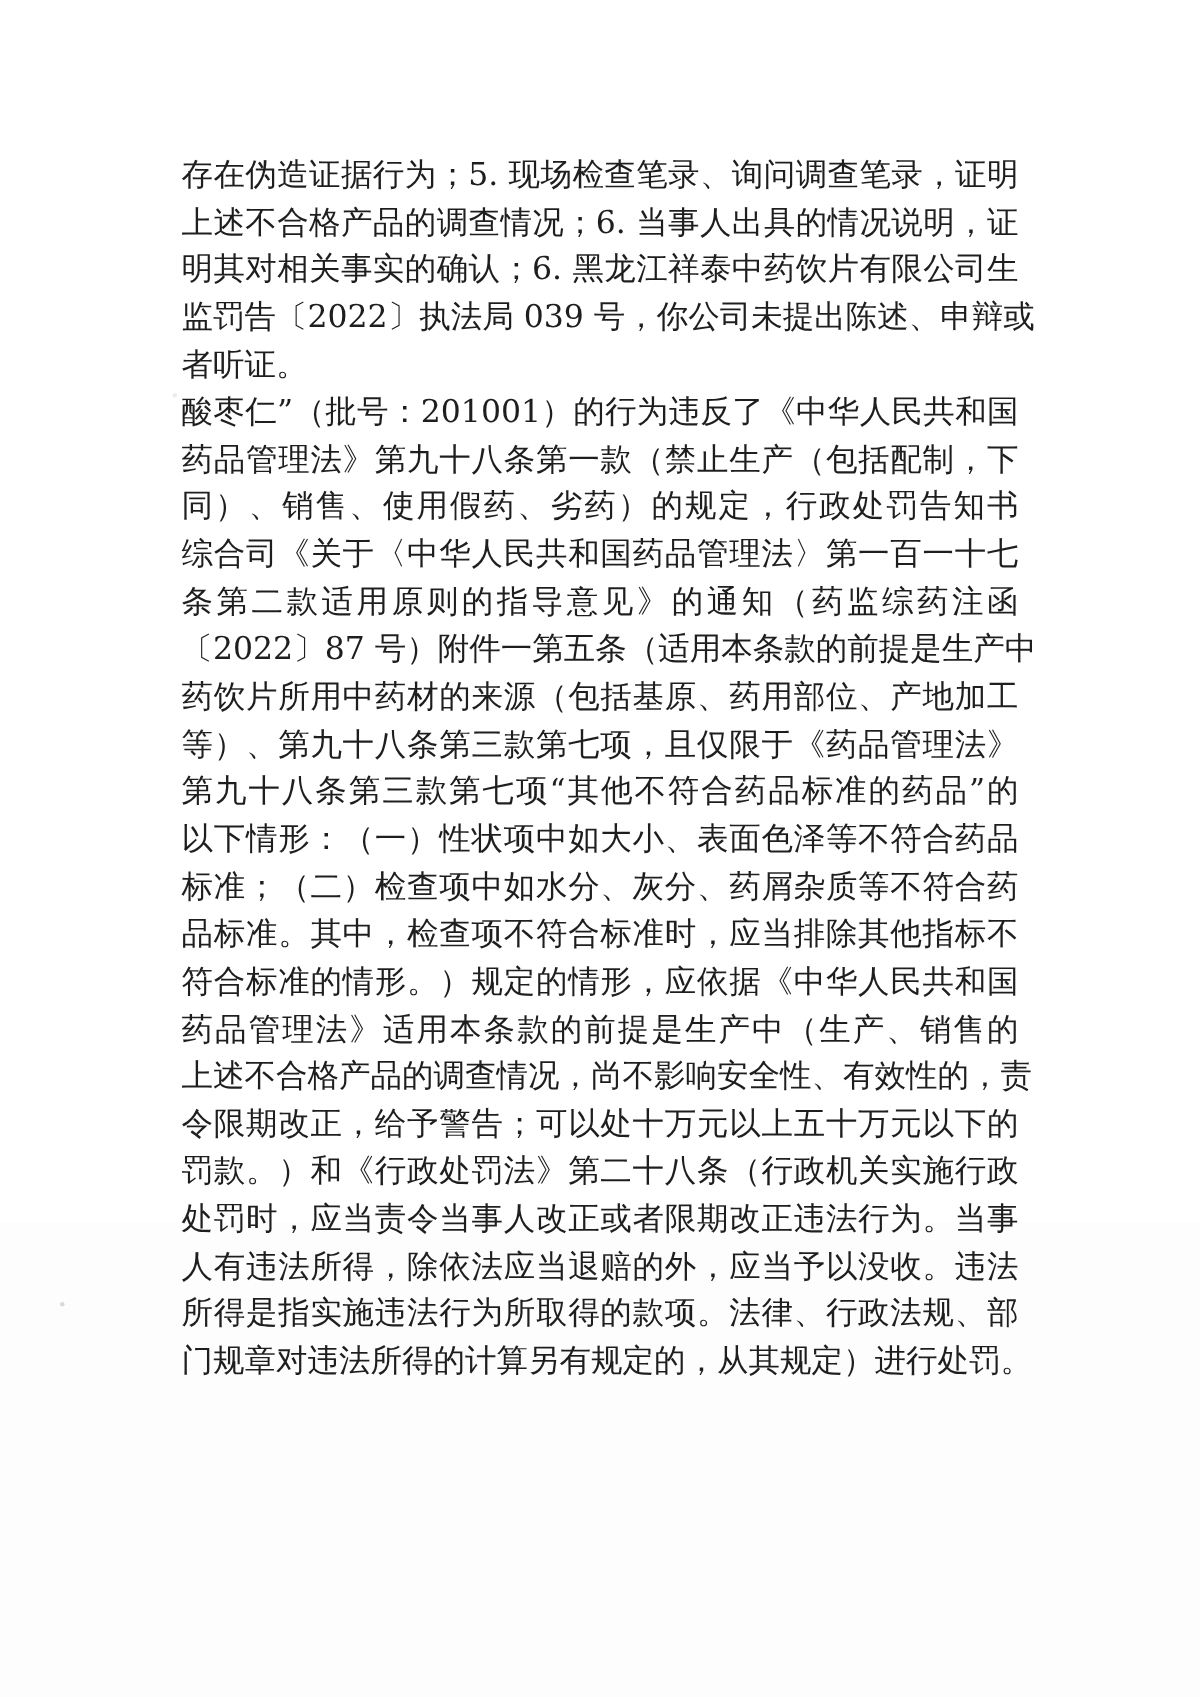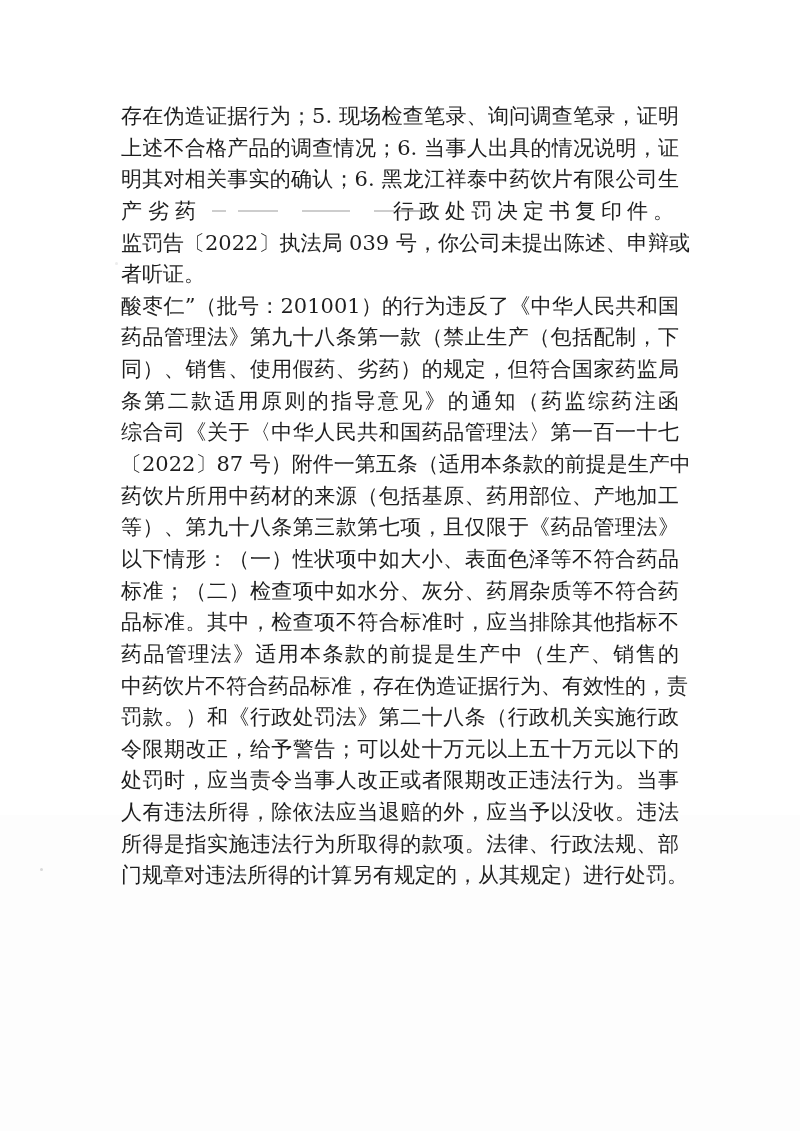--- a/index.html
+++ b/index.html
@@ -76,54 +76,45 @@
 </head>
 <body>
 
 <div class="page">
   <div class="doc-body">
 
     <div>
       <div class="line">存在伪造证据行为；5. 现场检查笔录、询问调查笔录，证明</div>
       <div class="line">上述不合格产品的调查情况；6. 当事人出具的情况说明，证</div>
       <div class="line">明其对相关事实的确认；6. 黑龙江祥泰中药饮片有限公司生</div>
-      <div class="line line-4">
-        <span class="seg-a">产劣药</span>
-        <span class="redacted">
-          <span style="left:10px;width:14px;"></span>
-          <span style="left:36px;width:40px;"></span>
-          <span style="left:100px;width:48px;"></span>
-          <span style="left:172px;width:20px;"></span>
-          <span style="left:196px;width:26px;background:#9a9a9a;"></span>
-        </span>
-        <span class="seg-b">行政处罚决定书复印件。</span>
-      </div>
     </div>
 
     <div>
       <div class="line">监罚告〔2022〕执法局 039 号，你公司未提出陈述、申辩或</div>
       <div class="line last">者听证。</div>
     </div>
 
     <div>
       <div class="line">酸枣仁”（批号：201001）的行为违反了《中华人民共和国</div>
       <div class="line">药品管理法》第九十八条第一款（禁止生产（包括配制，下</div>
-      <div class="line">同）、销售、使用假药、劣药）的规定，但符合国家药监局</div>
+      <div class="line">同）、销售、使用假药、劣药）的规定，行政处罚告知书</div>
+      <div class="line">综合司《关于〈中华人民共和国药品管理法〉第一百一十七</div>
       <div class="line">条第二款适用原则的指导意见》的通知（药监综药注函</div>
-      <div class="line">综合司《关于〈中华人民共和国药品管理法〉第一百一十七</div>
       <div class="line">〔2022〕87 号）附件一第五条（适用本条款的前提是生产中</div>
       <div class="line">药饮片所用中药材的来源（包括基原、药用部位、产地加工</div>
       <div class="line">等）、第九十八条第三款第七项，且仅限于《药品管理法》</div>
+      <div class="line">第九十八条第三款第七项“其他不符合药品标准的药品”的</div>
       <div class="line">以下情形：（一）性状项中如大小、表面色泽等不符合药品</div>
       <div class="line">标准；（二）检查项中如水分、灰分、药屑杂质等不符合药</div>
       <div class="line">品标准。其中，检查项不符合标准时，应当排除其他指标不</div>
+      <div class="line">符合标准的情形。）规定的情形，应依据《中华人民共和国</div>
       <div class="line">药品管理法》适用本条款的前提是生产中（生产、销售的</div>
-      <div class="line">中药饮片不符合药品标准，存在伪造证据行为、有效性的，责</div>
+      <div class="line">上述不合格产品的调查情况，尚不影响安全性、有效性的，责</div>
+      <div class="line">令限期改正，给予警告；可以处十万元以上五十万元以下的</div>
       <div class="line">罚款。）和《行政处罚法》第二十八条（行政机关实施行政</div>
-      <div class="line">令限期改正，给予警告；可以处十万元以上五十万元以下的</div>
       <div class="line">处罚时，应当责令当事人改正或者限期改正违法行为。当事</div>
       <div class="line">人有违法所得，除依法应当退赔的外，应当予以没收。违法</div>
       <div class="line">所得是指实施违法行为所取得的款项。法律、行政法规、部</div>
       <div class="line">门规章对违法所得的计算另有规定的，从其规定）进行处罚。</div>
       <div class="line"></div>
     </div>
 
   </div>
 
   <div class="speck" style="left:40px;top:868px;"></div>

